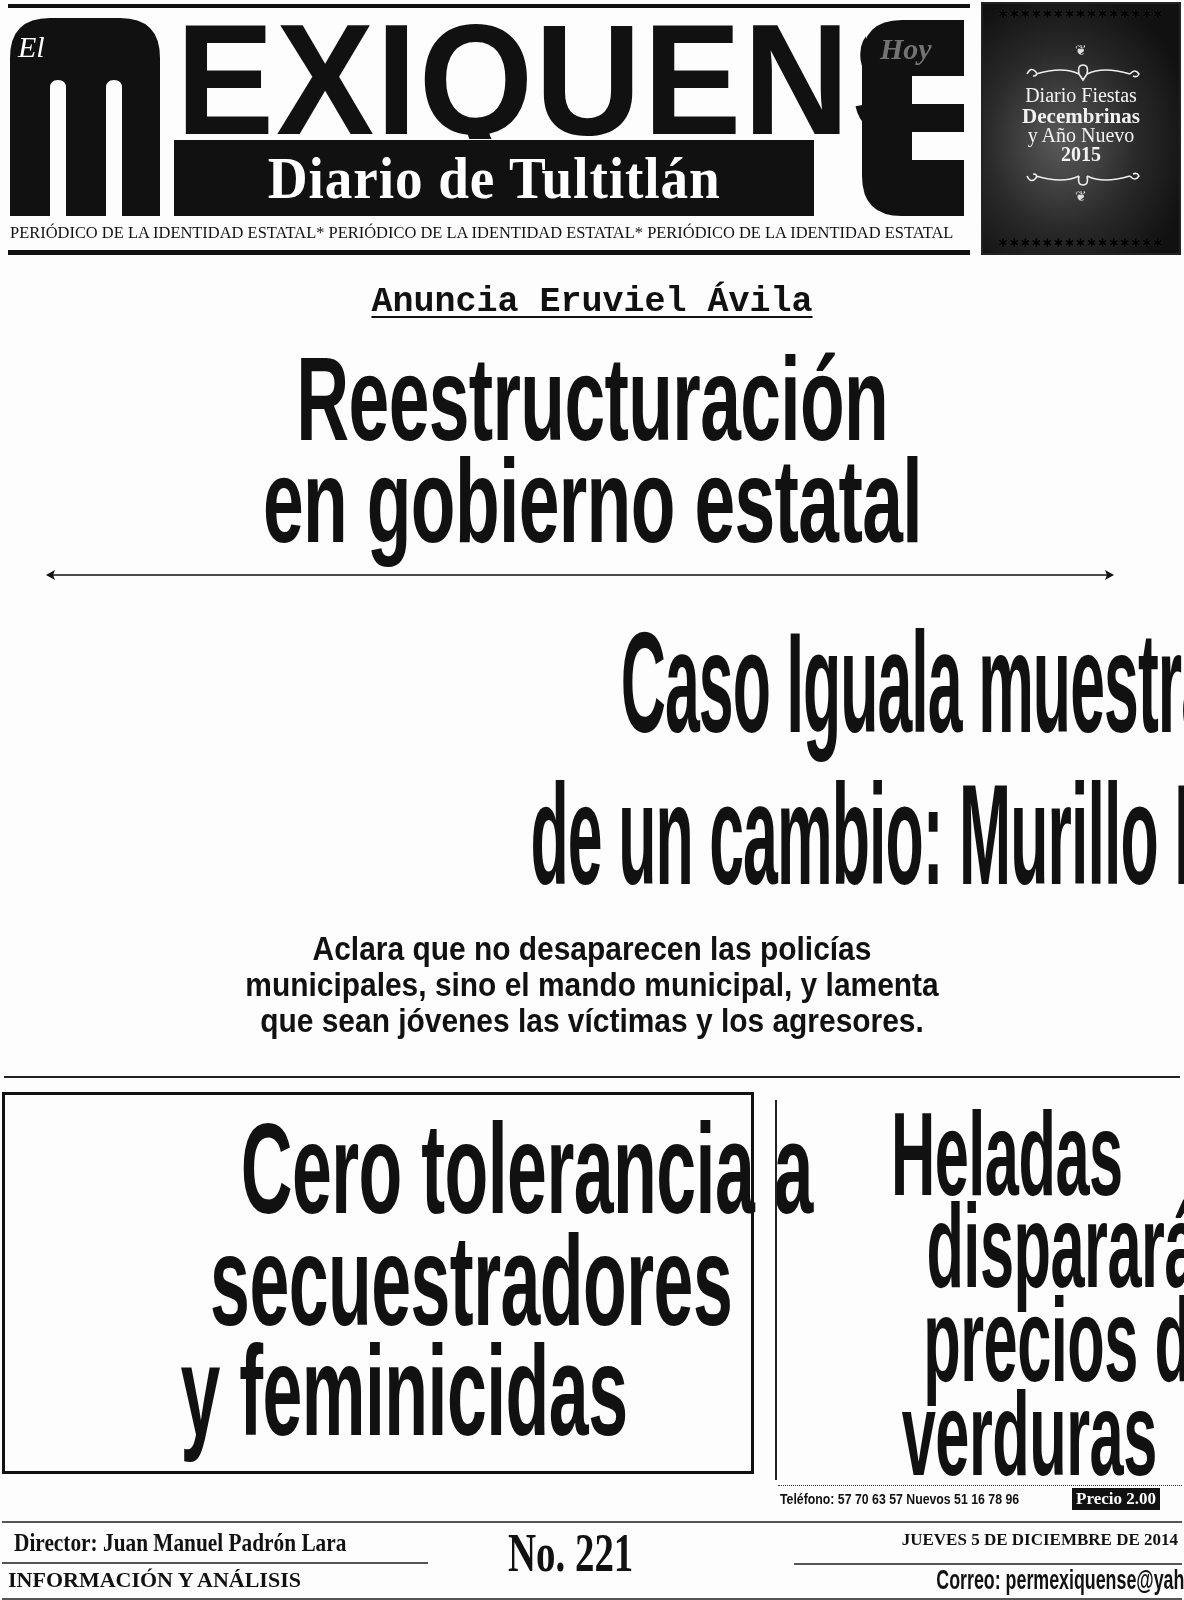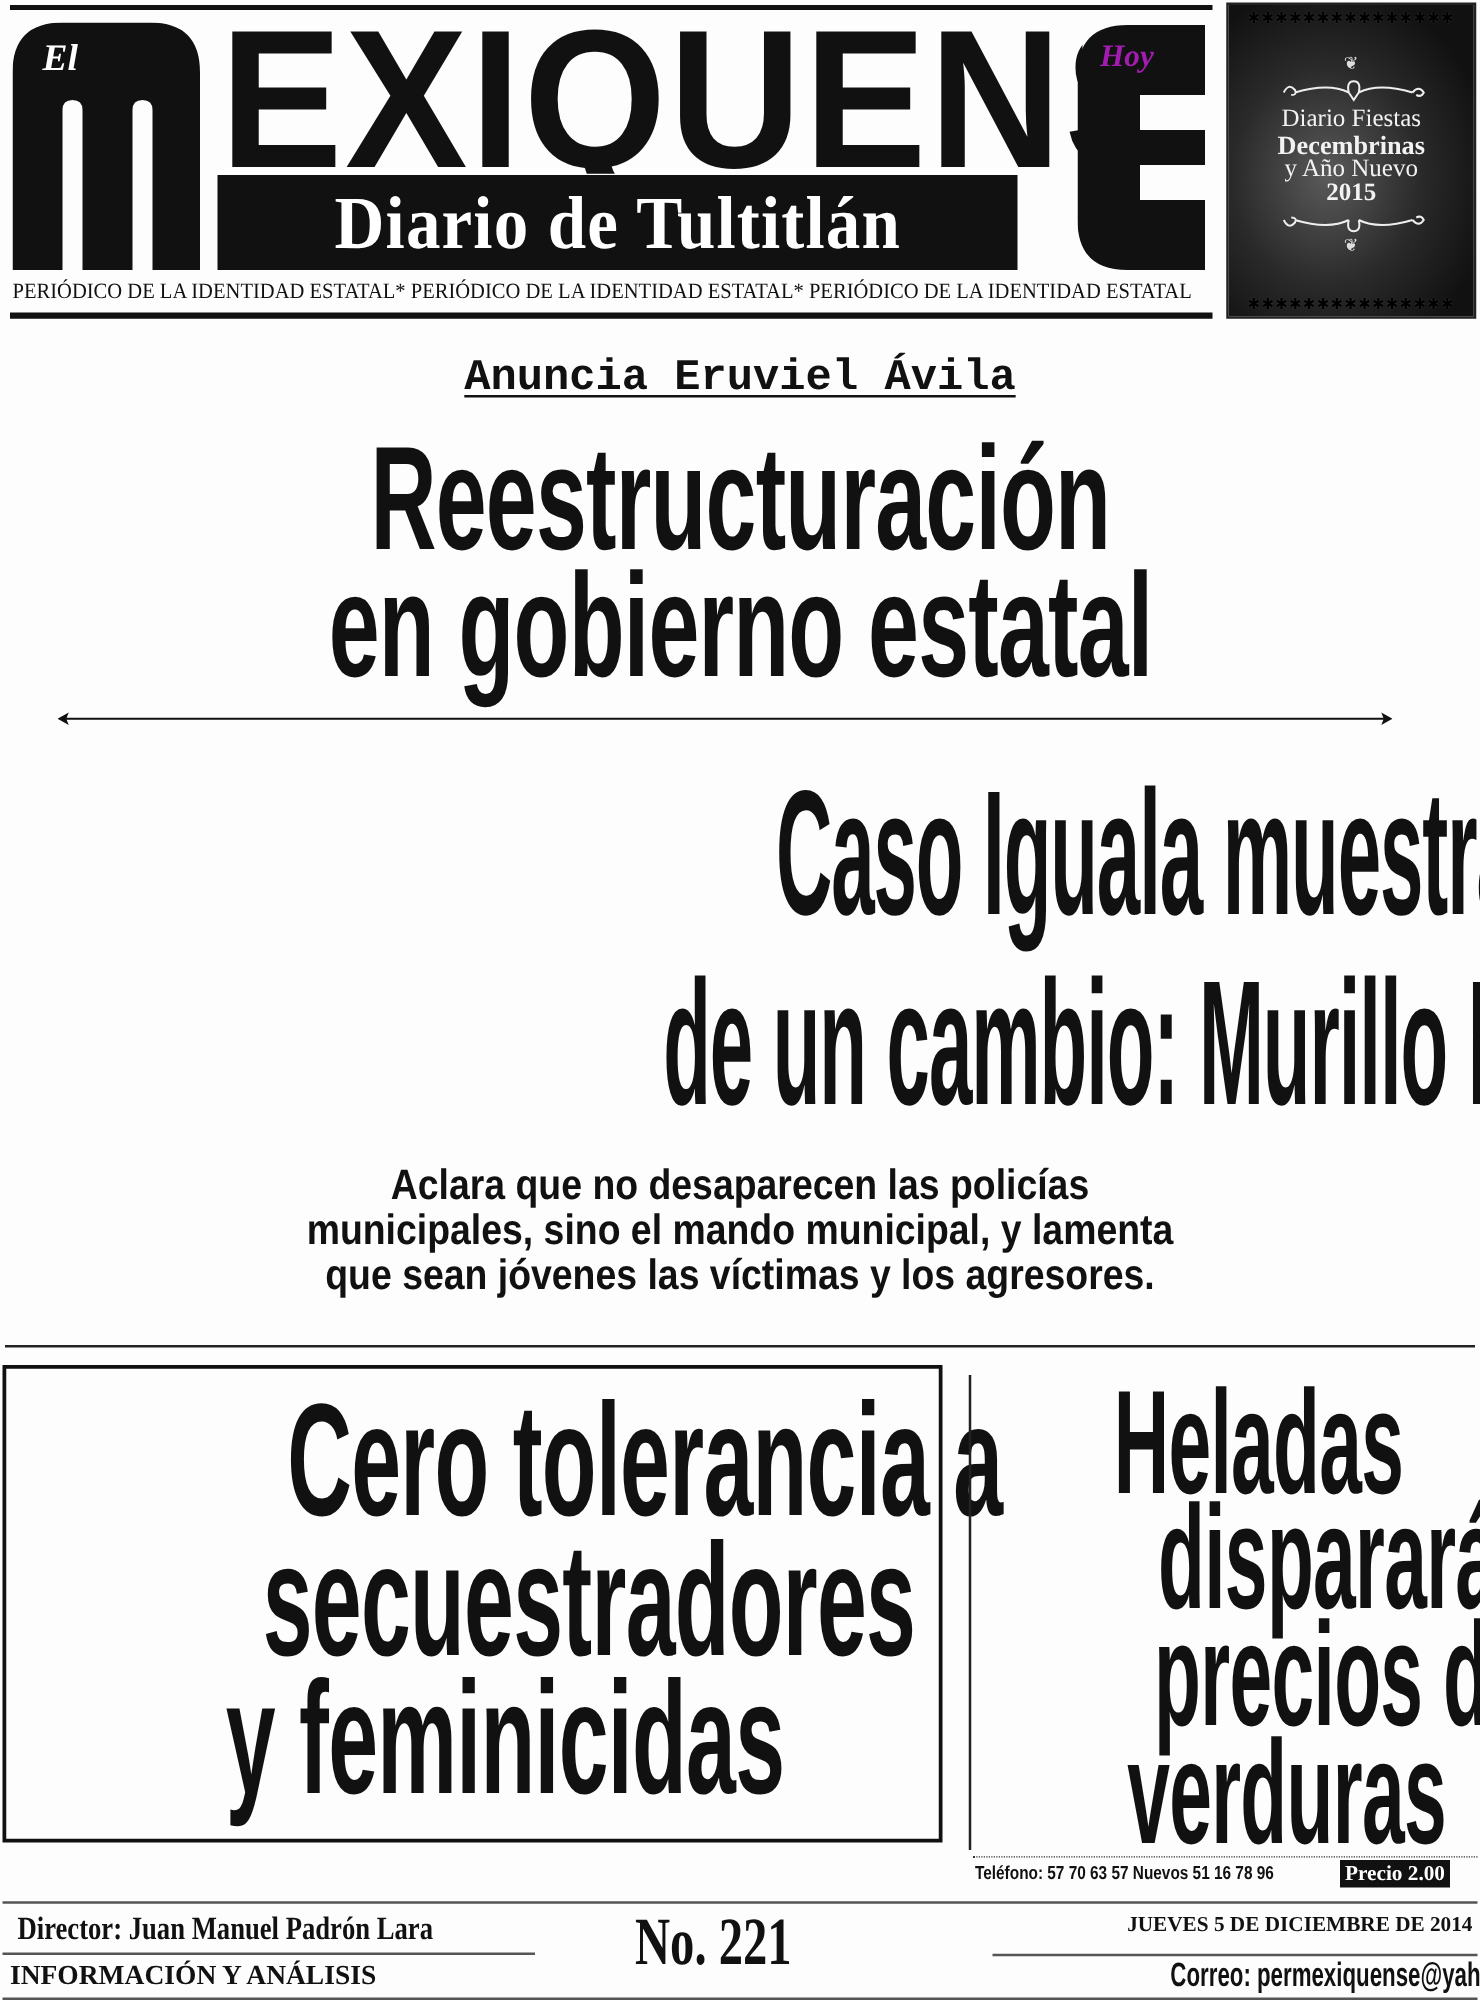--- a/index.html
+++ b/index.html
@@ -5,37 +5,37 @@
   * { box-sizing: border-box; margin: 0; padding: 0; }
   html, body { width: 1184px; height: 1600px; background: #fdfdfd; overflow: hidden; }
   body { position: relative; font-family: "Liberation Sans", sans-serif; color: #111; }
 
   
   .mast-topline { position: absolute; left: 8px; top: 4px; width: 962px; height: 4px; background: #111; }
   .mast-bottomline { position: absolute; left: 8px; top: 250px; width: 962px; height: 5px; background: #111; }
 
   .mast-m { position: absolute; left: 10px; top: 18px; width: 150px; height: 198px; }
   .mast-m svg { width: 100%; height: 100%; }
-  .mast-el { position: absolute; left: 34px; top: 30px; color: #fff; font-family: "Liberation Serif", serif;
-             font-style: italic; font-weight: bold; font-size: 30px; }
+  .mast-el { position: absolute; left: 18px; top: 30px; color: #fff; font-family: "Liberation Serif", serif;
+             font-style: italic; font-weight: normal; font-size: 30px; }
 
   .mast-word { position: absolute; left: 176px; top: 14px; width: 690px; height: 125px; overflow: hidden; }
   .mast-word span { display: block; font-family: "Liberation Sans", sans-serif; font-weight: bold;
                     font-size: 150px; line-height: 125px; letter-spacing: 2px;
                     transform: scaleX(0.98) scaleY(1.05); transform-origin: left top; white-space: nowrap; }
 
   .mast-sub { position: absolute; left: 174px; top: 140px; width: 640px; height: 76px; background: #111;
               display: flex; align-items: center; justify-content: center; }
   .mast-sub span { color: #fff; font-family: "Liberation Serif", serif; font-weight: bold; font-size: 60px;
                    letter-spacing: 1px; transform: scaleX(0.92); }
 
   .mast-e { position: absolute; left: 862px; top: 20px; width: 102px; height: 196px; }
   .mast-e svg { width: 100%; height: 100%; }
-  .mast-hoy { position: absolute; left: 880px; top: 32px; color: #a21caf; font-family: "Liberation Serif", serif;
-              font-style: italic; font-weight: bold; font-size: 25px; }
+  .mast-hoy { position: absolute; left: 880px; top: 32px; color: #737373; font-family: "Liberation Serif", serif;
+              font-style: italic; font-weight: bold; font-size: 30px; }
 
   .mast-tagline { position: absolute; left: 10px; top: 222px; width: 950px; font-family: "Liberation Serif", serif;
                   font-size: 17.5px; white-space: nowrap; letter-spacing: 0px; transform: scaleX(0.94);
                   transform-origin: left center; }
 
   
   .holiday { position: absolute; left: 981px; top: 2px; width: 200px; height: 253px;
              background: radial-gradient(ellipse at 40% 55%, #5a5a5a 0%, #2a2a2a 45%, #111 80%);
              border: 2px solid #222; color: #f2f2f2; text-align: center; overflow: hidden; }
   .holiday .stars { position: absolute; left: 0; width: 100%; font-size: 12px; letter-spacing: 1px; color: #000;
@@ -74,21 +74,21 @@
 
   .summary { position: absolute; left: 0; top: 930px; width: 1184px; text-align: center; }
   .summary div { font-size: 34px; font-weight: bold; line-height: 36px; transform: scaleX(0.88); }
 
   .section-rule { position: absolute; left: 4px; top: 1076px; width: 1176px; height: 2px; background: #222; }
 
   
   .box-story { position: absolute; left: 2px; top: 1092px; width: 752px; height: 382px; border: 3px solid #111; }
   .box-story .row { position: absolute; left: 0; width: 100%; text-align: center; }
   .box-story .condensed { font-size: 128px; line-height: 1; transform: scaleX(0.56); letter-spacing: -1px; }
-  .box-story .r1 { top: 10px; }
+  .box-story .r1 { top: 10px; padding-left: 11px; }
   .box-story .r2 { top: 122px; }
   .box-story .r3 { top: 232px; }
 
   .col-divider { position: absolute; left: 775px; top: 1100px; width: 2px; height: 380px; background: #222; }
 
   .side-story { position: absolute; left: 784px; top: 1095px; width: 400px; }
   .side-story .row { position: absolute; left: 0; width: 400px; text-align: center; }
   .side-story .condensed { font-size: 118px; line-height: 1; transform: scaleX(0.52); letter-spacing: -1px; }
   .side-story .r1 { top: 0px; }
   .side-story .r2 { top: 92px; }

